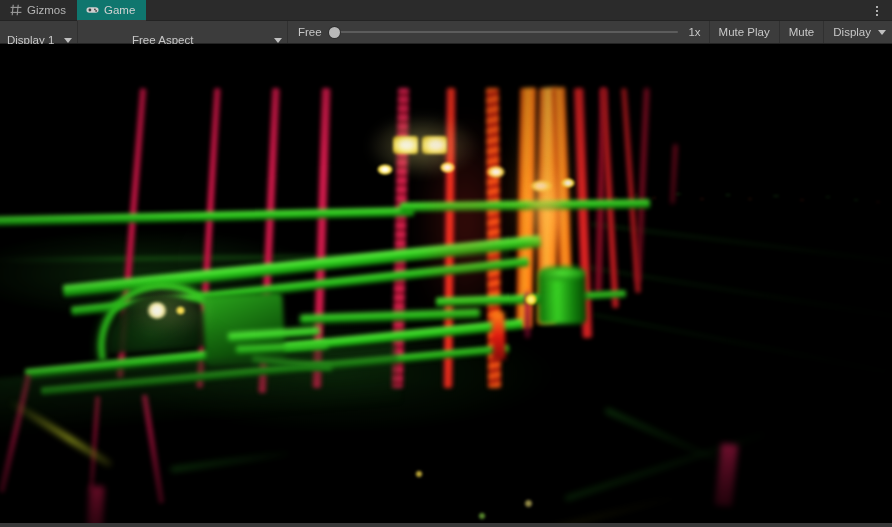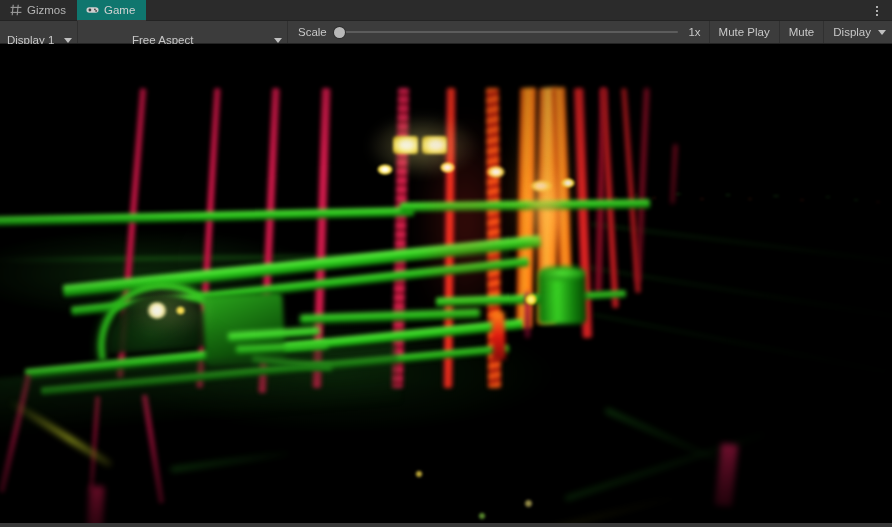--- a/index.html
+++ b/index.html
@@ -142,21 +142,21 @@
       <span>Display 1</span>
       <span class="caret"></span>
     </div>
 
     <div class="tb-dd aspect">
       <span>Free Aspect</span>
       <span class="caret"></span>
     </div>
 
     <div class="scalebox">
-      <span class="scale-label">Scale</span>
+      <span class="scale-label">Free</span>
       <span class="slider">
         <span class="slider-track"></span>
         <span class="slider-knob"></span>
       </span>
       <span class="scale-val">1x</span>
     </div>
 
 
     <div class="tb-btn">
       <span>Mute Play</span>

